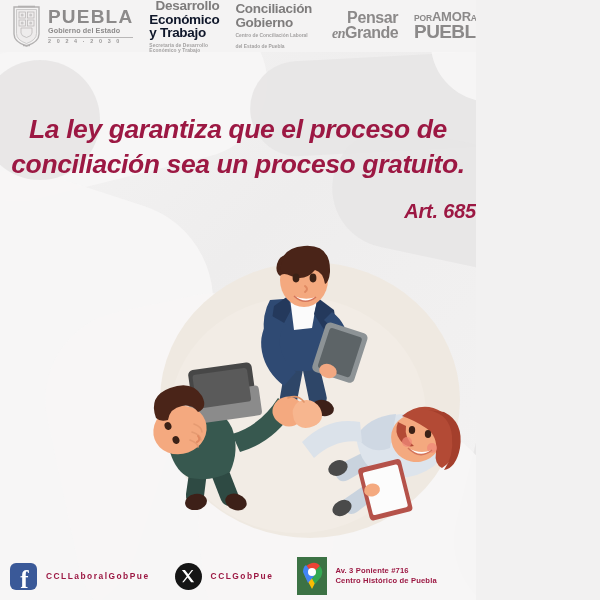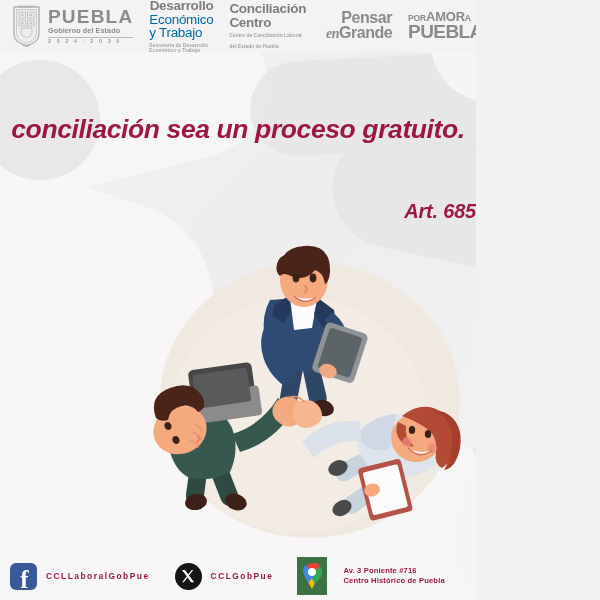--- a/index.html
+++ b/index.html
@@ -41,21 +41,21 @@
   .puebla-txt .p2{
     font-size:7.2px;font-weight:bold;color:#8c8a8a;letter-spacing:.1px;margin-top:1px;
   }
   .puebla-txt .p3{
     font-size:5.4px;font-weight:bold;color:#9a9898;letter-spacing:2.1px;
     margin-top:2px;border-top:1px solid #b9b7b7;padding-top:1.5px;
   }
 
   .dep{line-height:1.02;}
   .dep .d1{font-size:13.5px;font-weight:bold;color:#7e7c7c;letter-spacing:-.3px;text-align:right;}
-  .dep .d2{font-size:13.5px;font-weight:normal;color:#0369a1;letter-spacing:-.3px;}
+  .dep .d2{font-size:13.5px;font-weight:bold;color:#0f172a;letter-spacing:-.3px;}
   .dep .d3{font-size:4.9px;font-weight:bold;color:#a3a1a1;margin-top:3px;letter-spacing:.1px;}
 
   .conc{line-height:1.02;}
   .conc .c1{font-size:13.5px;font-weight:bold;color:#7e7c7c;letter-spacing:-.3px;}
   .conc .c2{font-size:13.5px;font-weight:bold;color:#7e7c7c;letter-spacing:-.3px;}
   .conc .c3{font-size:4.9px;font-weight:bold;color:#a3a1a1;margin-top:3px;line-height:1.5;}
 
   .pensar{line-height:.92;text-align:right;}
   .pensar .pe1{font-size:16px;font-weight:bold;color:#8b8989;letter-spacing:-.4px;margin-left:13px;}
   .pensar .pe2{font-size:16px;font-weight:bold;color:#8b8989;letter-spacing:-.5px;}
@@ -104,21 +104,21 @@
     line-height:1;position:relative;top:2px;left:1px;
   }
   .x-icon{
     width:27px;height:27px;border-radius:50%;background:#151515;
     display:flex;align-items:center;justify-content:center;flex:none;
   }
   .maps-icon{
     width:30px;height:38px;background:#3c7244;flex:none;
     display:flex;align-items:center;justify-content:center;
   }
-  .addr{margin-left:16px;line-height:1.35;}
+  .addr{margin-left:8px;line-height:1.35;}
   .addr div{font-size:7.6px;font-weight:bold;color:#9c1843;letter-spacing:.15px;white-space:nowrap;}
 </style>
 </head>
 <body>
 
 <div class="poster">
 
   <div class="bg-layer">
     <div class="blob light" style="left:-60px;top:30px;width:330px;height:150px;transform:rotate(-14deg);border-radius:80px;"></div>
     <div class="blob dark" style="left:250px;top:55px;width:330px;height:95px;transform:rotate(-3deg);border-radius:60px;"></div>
@@ -164,21 +164,21 @@
         <div class="d2">Económico y Trabajo</div>
         <div class="d3">Secretaría de Desarrollo Económico y Trabajo</div>
       </div>
     </div>
 
     <div class="divider"></div>
 
     <div class="hblock conc">
       <div>
         <div class="c1">Conciliación</div>
-        <div class="c2">Centro</div>
+        <div class="c2">Gobierno</div>
         <div class="c3">Centro de Conciliación Laboral</div>
         <div class="c3">del Estado de Puebla</div>
       </div>
     </div>
 
     <div class="divider" style="margin-left:12px;"></div>
 
     <div class="hblock pensar">
       <div>
         <div class="pe1">Pensar</div>
@@ -190,20 +190,21 @@
 
     <div class="hblock amor">
       <div>
         <div class="a1"><span>POR</span><span class="big">AMOR</span><span>A</span></div>
         <div class="a2">PUEBLA</div>
       </div>
     </div>
   </div>
 
   <div class="headline">
+    <div class="line">La ley garantiza que el proceso de</div>
     <div class="line">conciliación sea un proceso gratuito.</div>
   </div>
   <div class="article">Art. 685</div>
 
   <svg class="illus" viewBox="0 0 380 310">
 
     <ellipse cx="190" cy="160" rx="150" ry="138" fill="#efe9e1"></ellipse>
     <ellipse cx="178" cy="175" rx="128" ry="118" fill="#f2ece5"></ellipse>
 
     <g>

